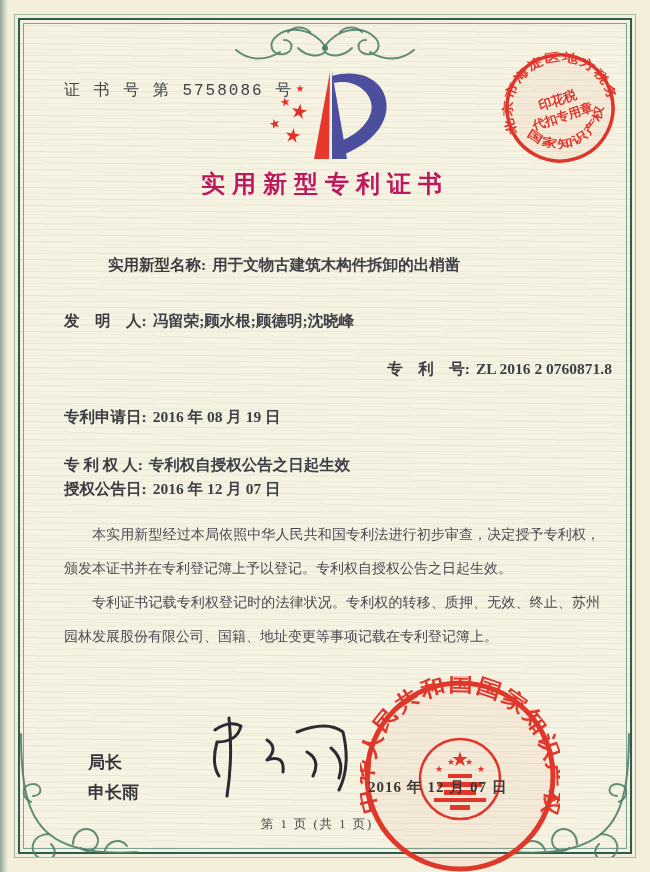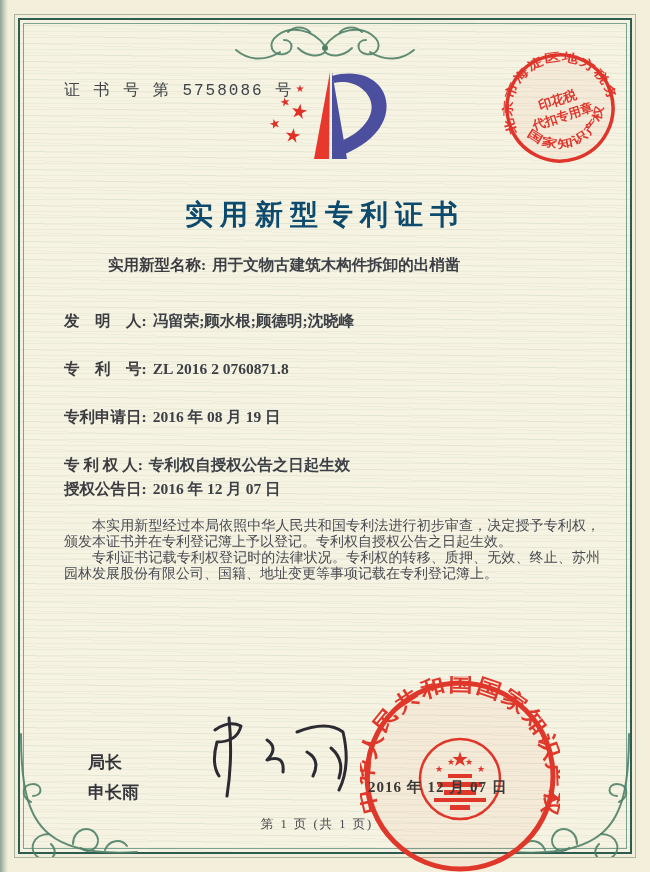--- a/index.html
+++ b/index.html
@@ -25,29 +25,29 @@
 
   .ornament{position:absolute;z-index:3;}
   .ornament path{stroke:#4f8168;fill:none;stroke-width:2;stroke-linecap:round;opacity:.9;}
 
   .cert-no{position:absolute;left:64px;top:80px;font-size:16px;letter-spacing:2px;color:#3f4348;z-index:4;font-family:Liberation Mono, monospace;}
 
   .logo{position:absolute;left:248px;top:66px;z-index:4;}
   .logo .star{fill:#e03128;}
 
   .title{position:absolute;left:0;right:0;top:168px;text-align:center;
-    font-size:28px;font-weight:bold;letter-spacing:7px;color:#0c4a6e;z-index:4;margin-top:28px;}
+    font-size:24px;font-weight:bold;letter-spacing:7px;color:#be185d;z-index:4;}
 
   .fields{position:absolute;left:64px;right:38px;top:0;z-index:4;}
   .field-row{position:absolute;left:0;right:0;font-size:15.5px;font-weight:bold;color:#3b3b40;white-space:nowrap;}
   .field-row .value{margin-left:6px;font-weight:bold;color:#3d4046;}
-  .fr0{top:255px;margin-left:44px;} .fr1{top:311px;} .fr2{top:359px;} .fr3{top:407px;} .fr4{top:455px;} .fr5{top:479px;}
+  .fr0{top:255px;margin-left:44px;} .fr1{top:311px;} .fr2{top:359px;text-align:right;} .fr3{top:407px;} .fr4{top:455px;} .fr5{top:479px;}
 
   .body-text{position:absolute;left:64px;right:50px;top:518px;z-index:4;
-    font-size:14px;line-height:16px;color:#494a52;text-align:justify;}
+    font-size:14px;line-height:34px;color:#494a52;text-align:justify;}
   .body-text p{margin:0;text-indent:2em;}
 
   .director-block{position:absolute;left:88px;top:748px;z-index:4;font-size:17px;font-weight:bold;color:#34343a;line-height:30px;}
   .signature{position:absolute;left:185px;top:712px;z-index:5;}
   .signature path{stroke:#2c2b33;stroke-width:3;fill:none;stroke-linecap:round;stroke-linejoin:round;}
 
   .seal{position:absolute;left:360px;top:676px;z-index:6;}
   .seal-date{position:absolute;left:368px;top:778px;z-index:7;
     font-size:15px;font-weight:bold;letter-spacing:1px;color:#3a3835;}
 

